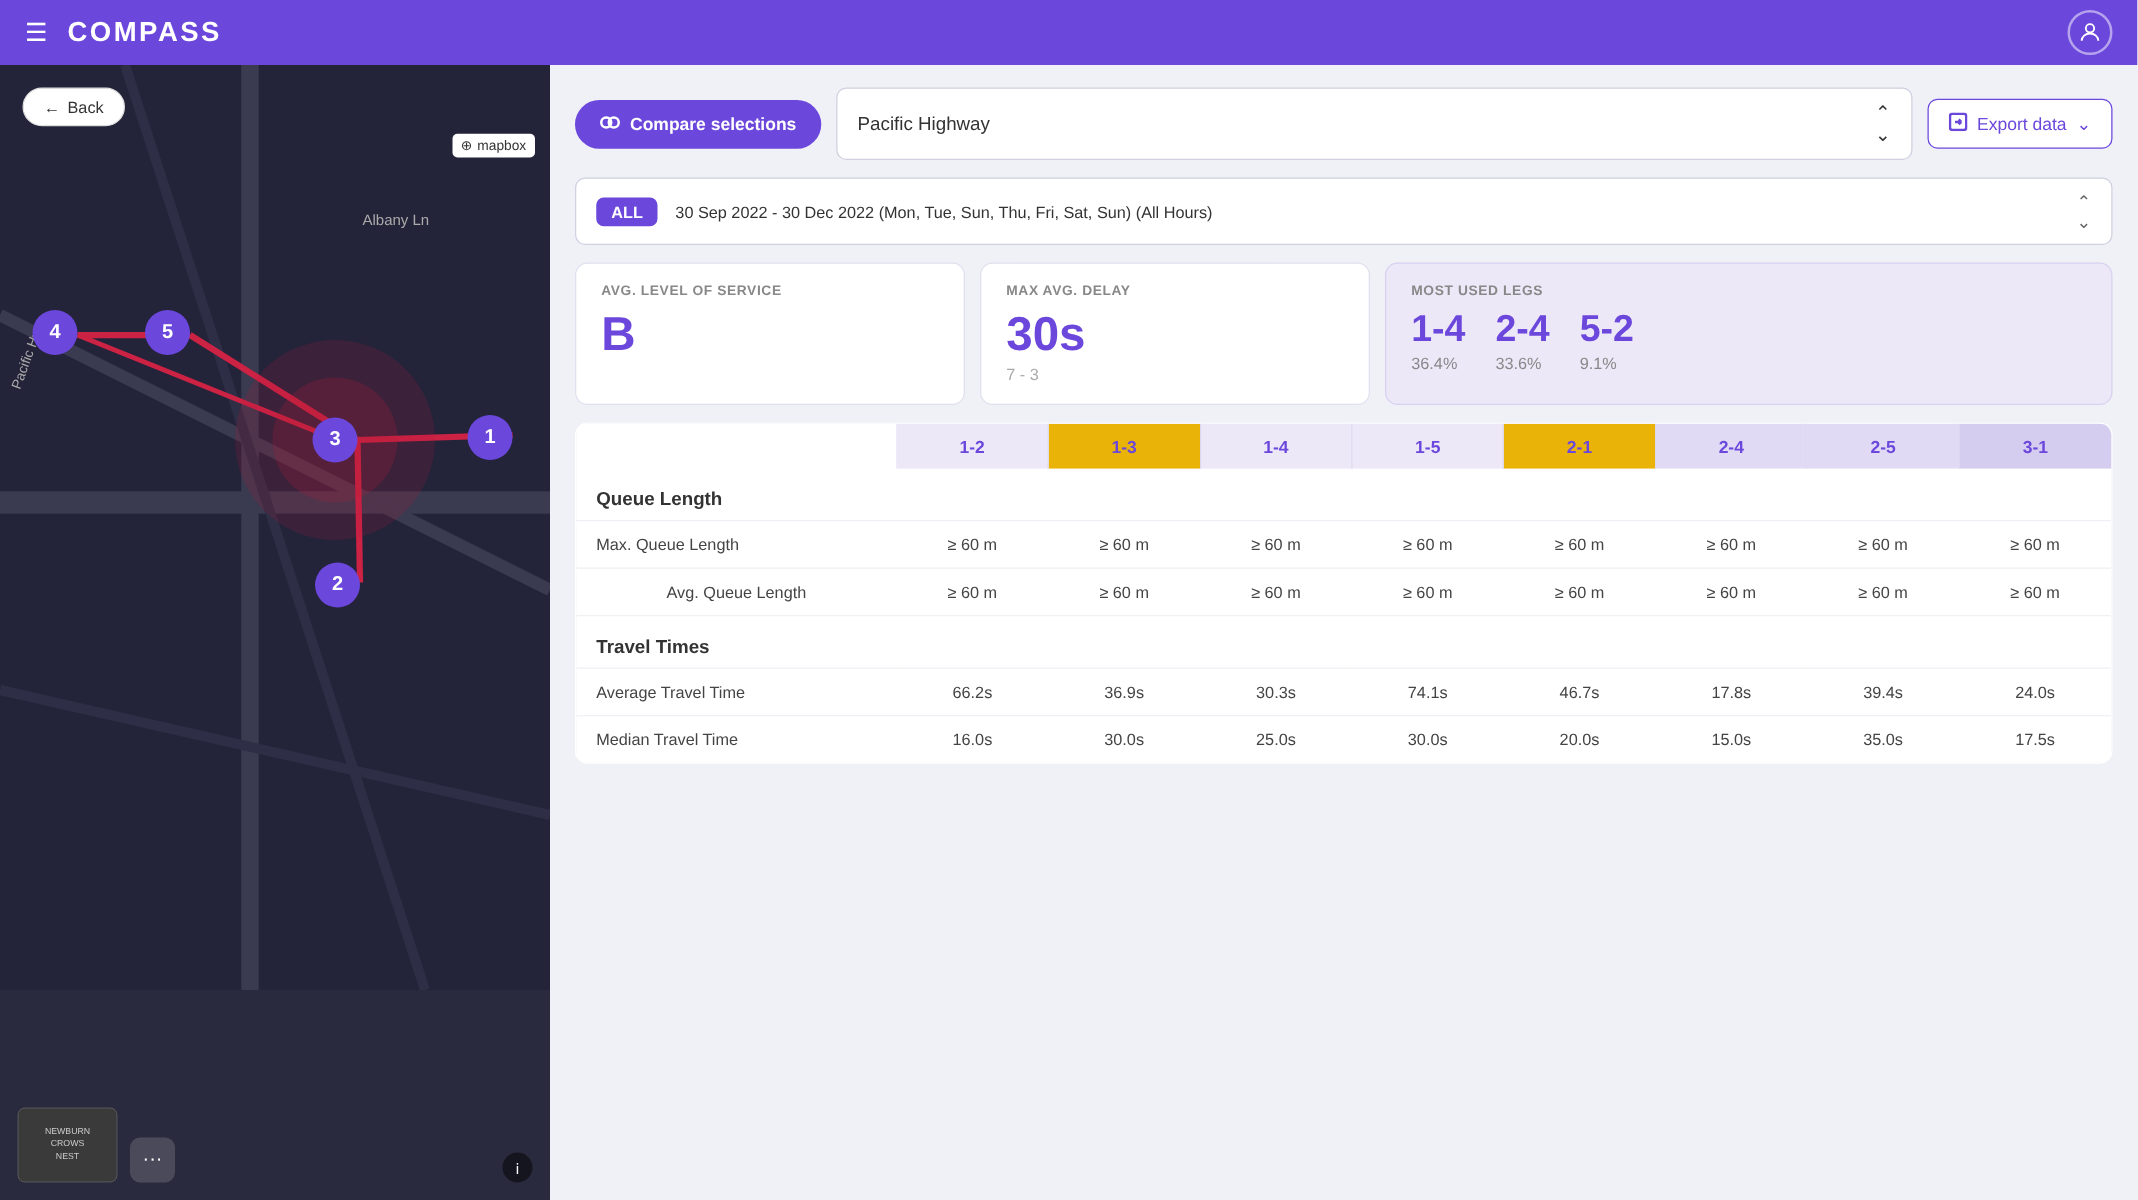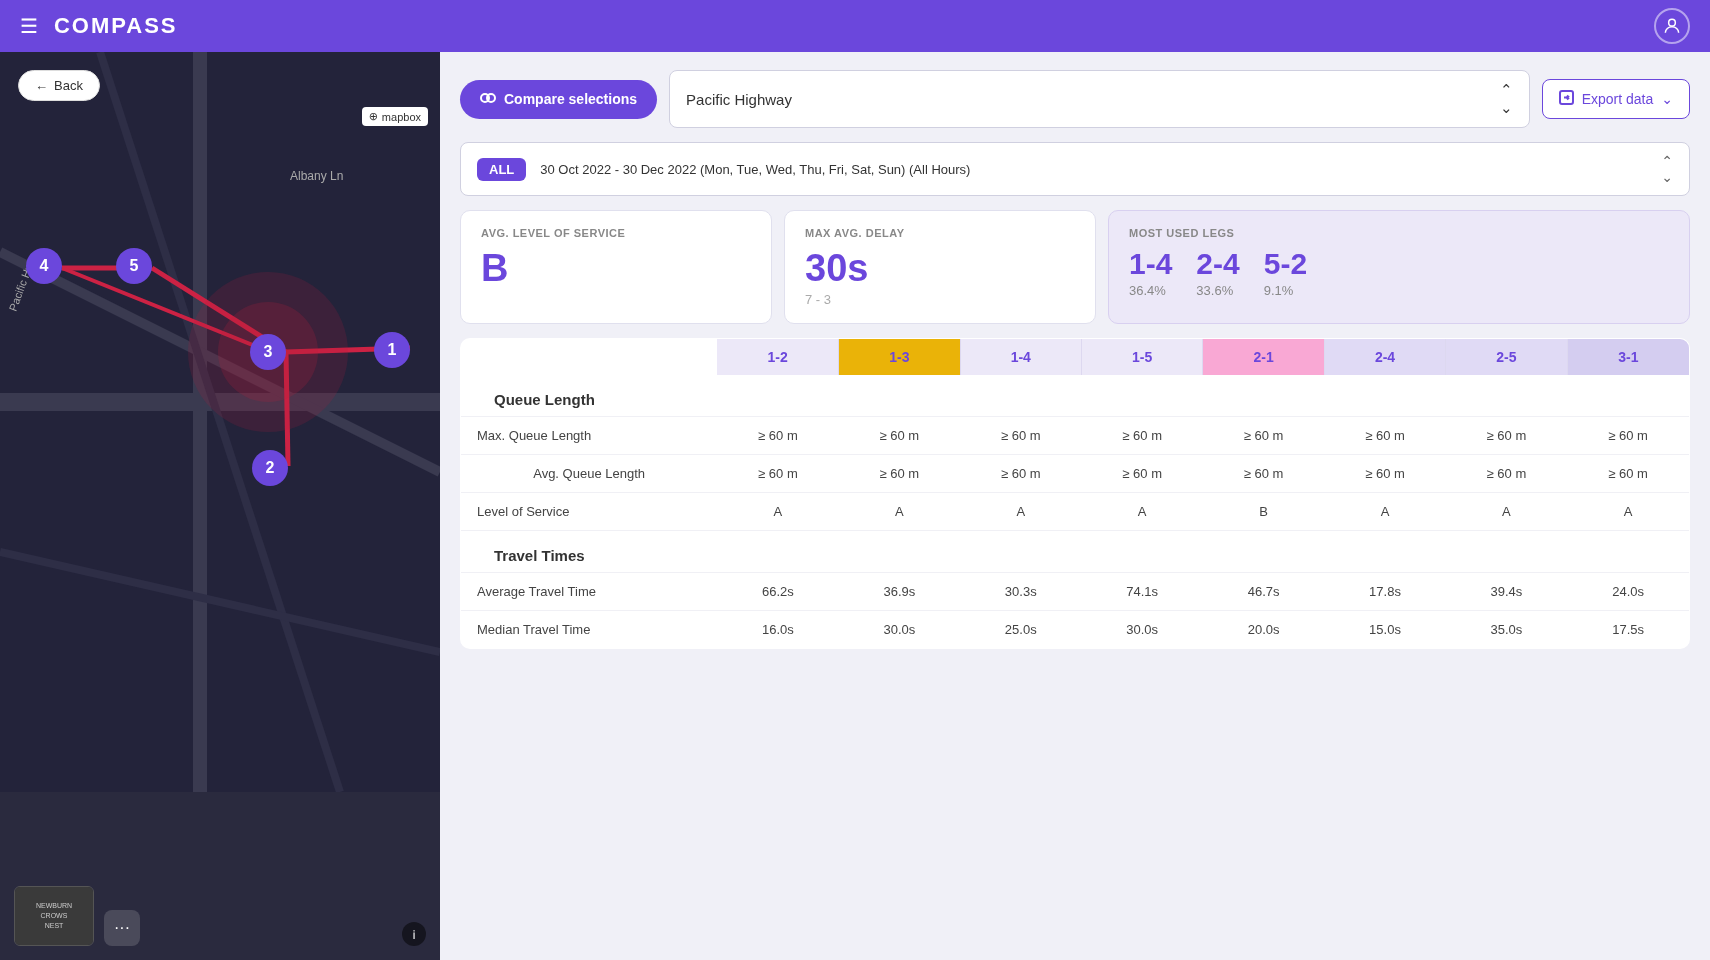--- a/index.html
+++ b/index.html
@@ -295,21 +295,21 @@
       text-align: center;
     }
     .data-table td:first-child {
       text-align: left;
       color: #333;
     }
     .section-header td {
       font-size: 15px;
       font-weight: 700;
       color: #222;
-      padding: 16px 16px 8px 33px;
+      padding: 16px 16px 8px 16px;
       background: white;
       text-align: left;
     }
     .section-header td:not(:first-child) { background: white; }
   </style>
 </head>
 <body>
 
 <nav class="topnav">
   <span class="nav-menu-icon">☰</span>
@@ -408,21 +408,21 @@
             <path d="M5 7.5h5M10 7.5l-2-2M10 7.5l-2 2"></path>
           </svg>
         </span>
         <span>Export data</span>
         <span>⌄</span>
       </button>
     </div>
 
     <div class="date-filter">
       <span class="all-badge">ALL</span>
-      <span class="date-text">30 Oct 2022 - 30 Dec 2022 (Mon, Tue, Wed, Thu, Fri, Sat, Sun) (All Hours)</span>
+      <span class="date-text">30 Sep 2022 - 30 Dec 2022 (Mon, Tue, Sun, Thu, Fri, Sat, Sun) (All Hours)</span>
       <span class="date-chevron">⌃<br style="line-height:0">⌄</span>
     </div>
 
     <div class="stats-row">
       <div class="stat-card">
         <div class="stat-label">AVG. LEVEL OF SERVICE</div>
         <div class="stat-value">B</div>
       </div>
       <div class="stat-card">
         <div class="stat-label">MAX AVG. DELAY</div>
@@ -452,21 +452,21 @@
     <div class="table-area">
       <table class="data-table">
         <thead>
           <tr class="col-header-row">
             <th style="background:transparent;border-right:none;"></th>
 
           <th style="background: rgb(236, 232, 248); border-right: 1px solid rgb(221, 216, 240);">1-2</th>
               <th style="background: #eab308; border-right: 1px solid rgb(221, 216, 240);">1-3</th>
               <th style="background: rgb(236, 232, 248); border-right: 1px solid rgb(221, 216, 240);">1-4</th>
               <th style="background: rgb(236, 232, 248); border-right: 1px solid rgb(221, 216, 240);">1-5</th>
-              <th style="background: #f9a8d4; border-right: 1px solid rgb(221, 216, 240);">2-1</th>
+              <th style="background: #eab308; border-right: 1px solid rgb(221, 216, 240);">2-1</th>
               <th style="background: rgb(224, 218, 245); border-right: 1px solid rgb(221, 216, 240);">2-4</th>
               <th style="background: rgb(224, 218, 245); border-right: 1px solid rgb(221, 216, 240);">2-5</th>
               <th style="background: rgb(212, 205, 240); border-right: 1px solid rgb(221, 216, 240);">3-1</th>
             </tr>
         </thead>
         <tbody id="table-body">
         <tr class="section-header">
               <td colspan="9">Queue Length</td>
             </tr>
             <tr>
@@ -483,31 +483,20 @@
             <tr>
               <td style="text-align: center; font-weight: 400; color: rgb(68, 68, 68); white-space: nowrap;">Avg. Queue Length</td>
               <td style="color: rgb(68, 68, 68);">≥ 60 m</td>
               <td style="color: rgb(68, 68, 68);">≥ 60 m</td>
               <td style="color: rgb(68, 68, 68);">≥ 60 m</td>
               <td style="color: rgb(68, 68, 68);">≥ 60 m</td>
               <td style="color: rgb(68, 68, 68);">≥ 60 m</td>
               <td style="color: rgb(68, 68, 68);">≥ 60 m</td>
               <td style="color: rgb(68, 68, 68);">≥ 60 m</td>
               <td style="color: rgb(68, 68, 68);">≥ 60 m</td>
-            </tr>
-            <tr>
-              <td style="text-align: left; font-weight: 400; color: rgb(68, 68, 68); white-space: nowrap;">Level of Service</td>
-              <td style="color: rgb(68, 68, 68);">A</td>
-              <td style="color: rgb(68, 68, 68);">A</td>
-              <td style="color: rgb(68, 68, 68);">A</td>
-              <td style="color: rgb(68, 68, 68);">A</td>
-              <td style="color: rgb(68, 68, 68);">B</td>
-              <td style="color: rgb(68, 68, 68);">A</td>
-              <td style="color: rgb(68, 68, 68);">A</td>
-              <td style="color: rgb(68, 68, 68);">A</td>
             </tr>
             <tr class="section-header">
               <td colspan="9">Travel Times</td>
             </tr>
             <tr>
               <td style="text-align: left; font-weight: 400; color: rgb(68, 68, 68); white-space: nowrap;">Average Travel Time</td>
               <td style="color: rgb(68, 68, 68);">66.2s</td>
               <td style="color: rgb(68, 68, 68);">36.9s</td>
               <td style="color: rgb(68, 68, 68);">30.3s</td>
               <td style="color: rgb(68, 68, 68);">74.1s</td>

